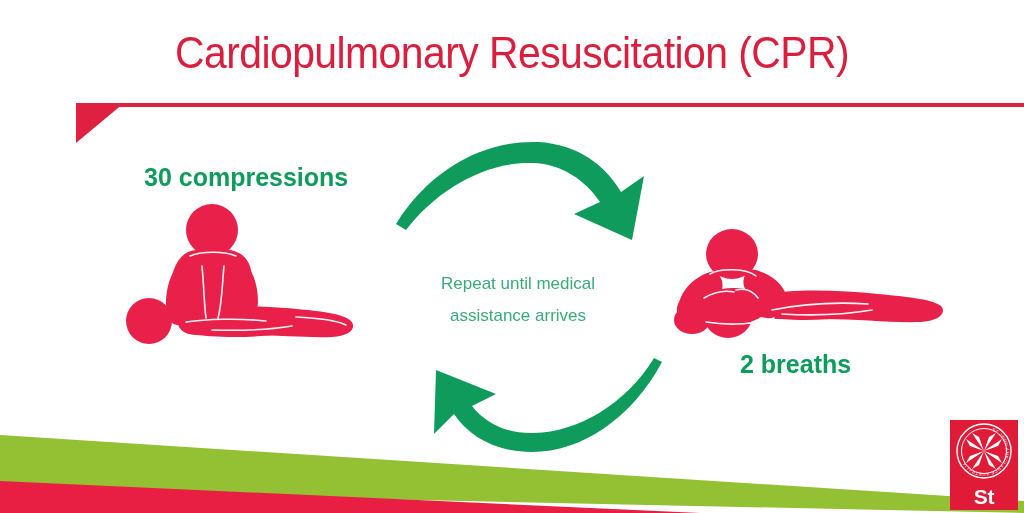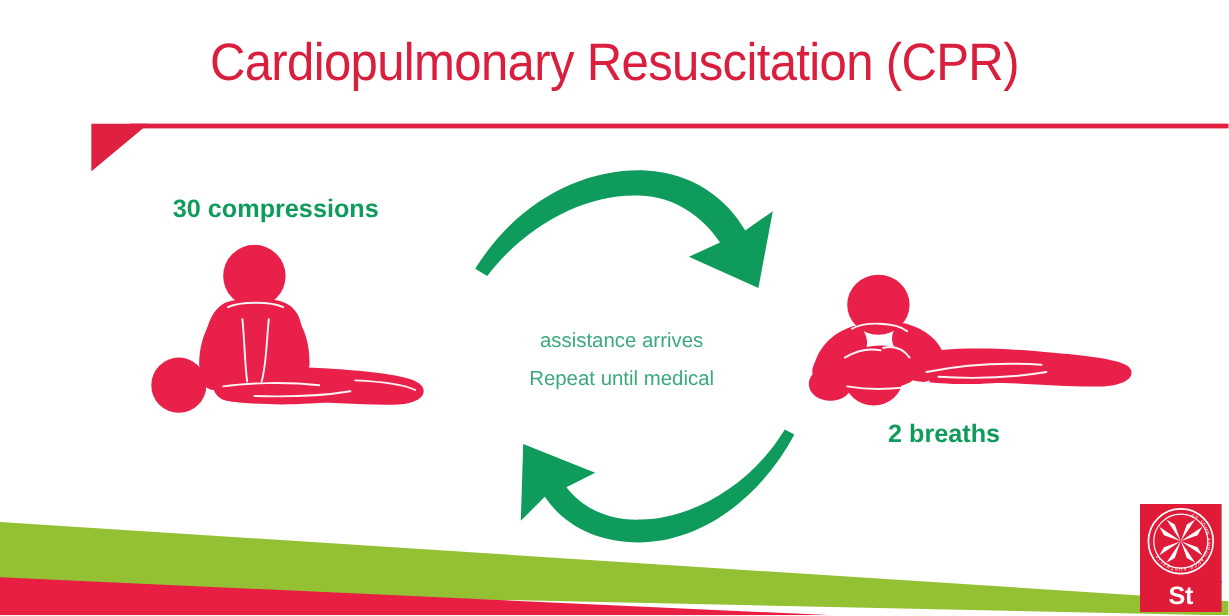--- a/index.html
+++ b/index.html
@@ -58,21 +58,21 @@
   #figure-right { left: 662px; top: 226px; }
 
   
   #arrow-top    { position: absolute; left: 392px; top: 132px; }
   #arrow-bottom { position: absolute; left: 396px; top: 356px; }
 
   
   .label-bold {
     position: absolute;
     font-family: "Liberation Sans", sans-serif;
-    font-size: 21px;
+    font-size: 25px;
     font-weight: bold;
     color: #0E9B5B;
     white-space: nowrap;
   }
   #label-compressions { left: 144px; top: 163px; }
   #label-breaths      { left: 740px; top: 350px; }
 
   #center-text {
     position: absolute;
     left: 402px;
@@ -237,22 +237,22 @@
              C90 68 112 78 138 77
              C182 76 230 48 258 2
              Z" fill="#0E9B5B"></path>
   </svg>
 
   <div class="label-bold" id="label-compressions">30 compressions</div>
 
   <div class="label-bold" id="label-breaths">2 breaths</div>
 
   <div id="center-text">
+    <div>Repeat until medical</div>
     <div>assistance arrives</div>
-    <div>Repeat until medical</div>
   </div>
 
   <svg id="bands" width="1024" height="120" viewBox="0 0 1024 120" preserveAspectRatio="none">
     <polygon points="0,42 1024,108 1024,120 0,98" fill="#93C133"></polygon>
     <polygon points="0,88 700,120 0,120" fill="#E81E43"></polygon>
   </svg>
 
   <div id="logo">
     <div id="logo-mark">
       <svg width="68" height="66" viewBox="0 0 68 66">

